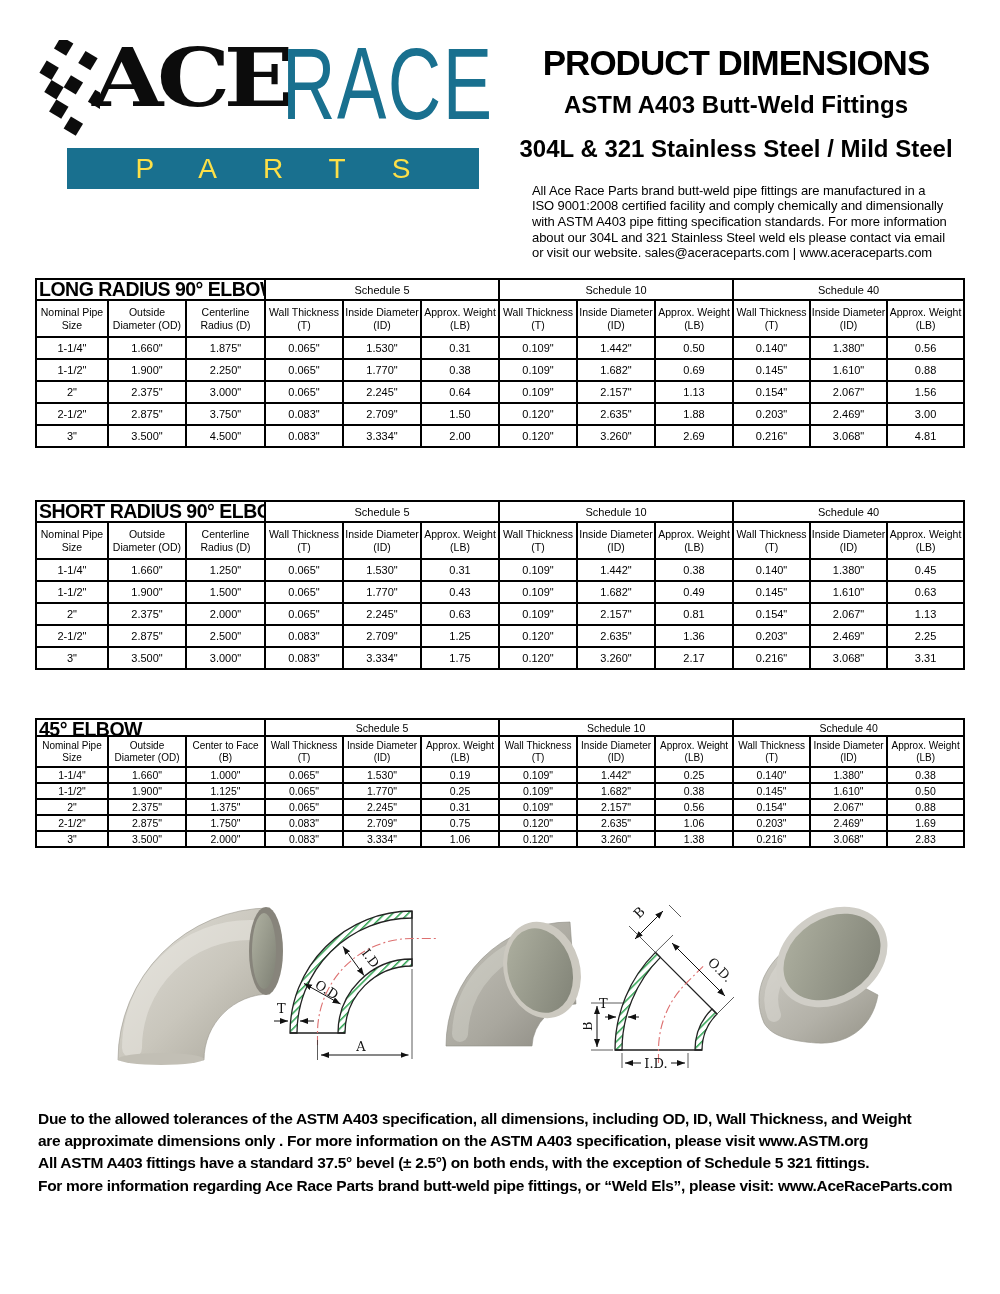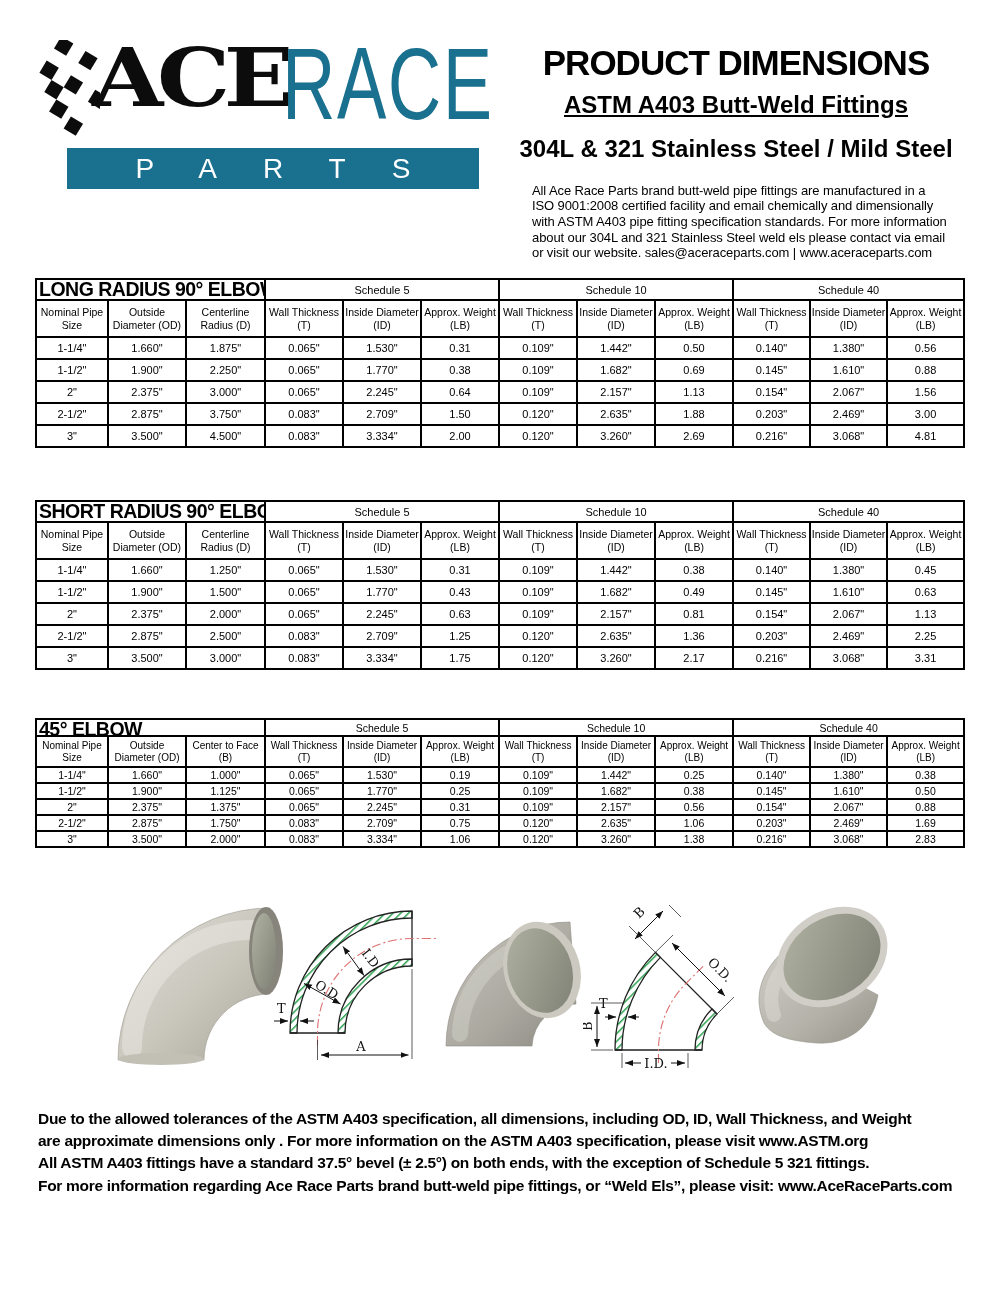--- a/index.html
+++ b/index.html
@@ -9,27 +9,27 @@
   
   .logo-flag{position:absolute;left:38px;top:40px;}
   .logo-ace{position:absolute;left:92px;top:38px;font-family:"DejaVu Serif", serif;
             font-weight:bold;font-size:100px;line-height:1;letter-spacing:-7px;color:#0c0c0c;
             transform:scale(0.92,0.80);transform-origin:left top;}
   .logo-race{position:absolute;left:282px;top:32px;font-family:"Liberation Sans", sans-serif;
             font-weight:400;font-size:100px;line-height:1;letter-spacing:2px;color:#19708f;
             transform:scale(0.74,1.02);transform-origin:left top;}
   .parts-bar{position:absolute;left:67px;top:148px;width:412px;height:41px;background:#19708f;
             display:flex;align-items:center;justify-content:center;}
-  .parts-bar span{color:#ffffff;font-size:28px;font-weight:400;letter-spacing:46px;text-indent:46px;
+  .parts-bar span{color:#fde047;font-size:28px;font-weight:400;letter-spacing:46px;text-indent:46px;
             font-family:"Liberation Sans", sans-serif;}
 
   
   .hdr-right{position:absolute;left:505px;top:28px;width:462px;text-align:center;}
   .hdr-title{font-size:35px;font-weight:bold;letter-spacing:-1px;line-height:1.08;margin-top:16px;}
-  .hdr-sub1{font-size:24px;font-weight:bold;margin-top:9px;text-decoration:underline;}
+  .hdr-sub1{font-size:24px;font-weight:bold;margin-top:9px;}
   .hdr-sub2{font-size:24px;font-weight:bold;margin-top:16px;}
   .hdr-para{margin-top:20px;text-align:left;padding-left:27px;font-size:13px;font-weight:normal;
             line-height:15.6px;letter-spacing:-0.1px;white-space:nowrap;}
 
   
   .tblwrap{position:absolute;left:35px;width:930px;}
   table.dim{border-collapse:collapse;table-layout:fixed;width:930px;}
   table.dim td, table.dim th{border:2px solid #000;text-align:center;vertical-align:middle;
             font-weight:normal;padding:0;overflow:hidden;}
   td.title-cell{border:none;position:relative;}
@@ -110,21 +110,21 @@
   <div class="parts-bar">
     <span>PARTS</span>
   </div>
 
   <div class="hdr-right">
     <div class="hdr-title">PRODUCT DIMENSIONS</div>
     <div class="hdr-sub1">ASTM A403 Butt-Weld Fittings</div>
     <div class="hdr-sub2">304L &amp; 321 Stainless Steel / Mild Steel</div>
     <div class="hdr-para">
       <div>All Ace Race Parts brand butt-weld pipe fittings are manufactured in a</div>
-      <div>ISO 9001:2008 certified facility and email chemically and dimensionally</div>
+      <div>ISO 9001:2008 certified facility and comply chemically and dimensionally</div>
       <div>with ASTM A403 pipe fitting specification standards. For more information</div>
       <div>about our 304L and 321 Stainless Steel weld els please contact via email</div>
       <div>or visit our website. sales@aceraceparts.com | www.aceraceparts.com</div>
     </div>
   </div>
 
   <div class="tblwrap" style="top:278px;">
     <table class="dim t-big">
         <colgroup>
           <col style="width: 72px;">

